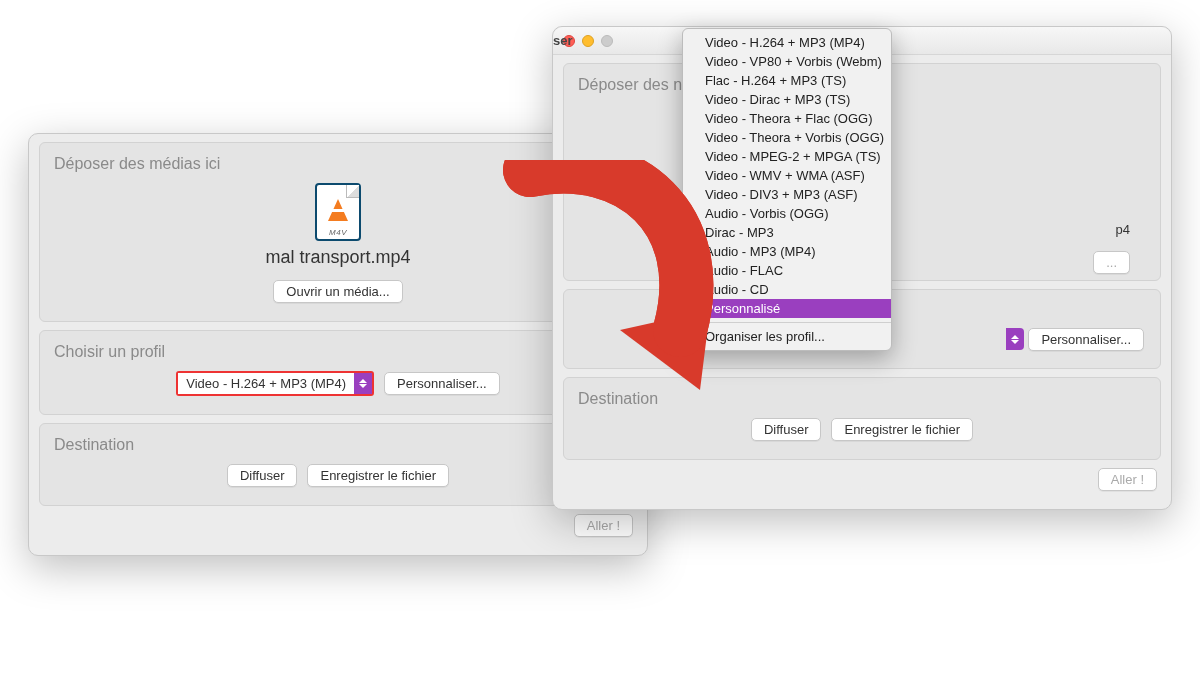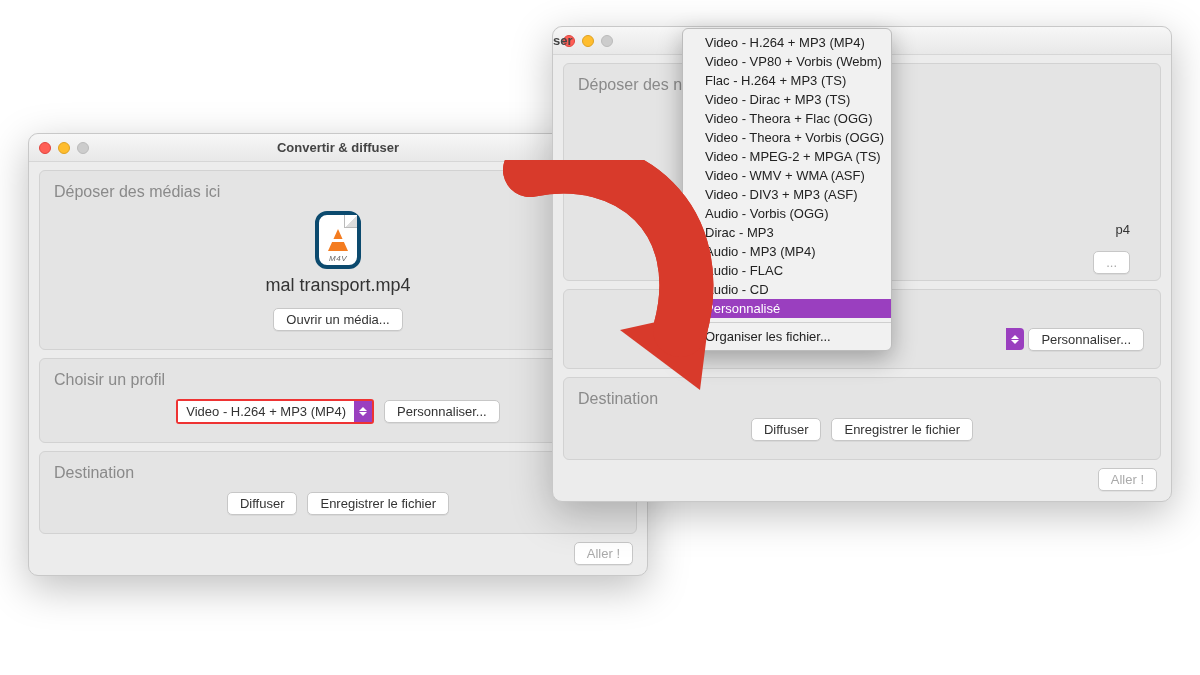--- a/index.html
+++ b/index.html
@@ -46,21 +46,21 @@
     border-radius:6px;
     padding:12px 14px 18px;
   }
   .panel-title {
     font-size:16px; color:#8a8a8a; font-weight:400;
     margin-bottom:10px;
   }
   .center { text-align:center; }
   .file-icon {
     width:46px; height:58px; margin:6px auto 4px;
-    background:#fff; border:4px solid #0c4a6e; border-radius:12px;
+    background:#fff; border:2px solid #0c4a6e; border-radius:4px;
     position:relative;
     font-style:italic;
   }
   .file-icon::after {
     content:""; position:absolute; top:0; right:0;
     width:12px; height:12px;
     background:linear-gradient(135deg,#fff 50%, #ddd 50%);
     border-left:1px solid #bbb; border-bottom:1px solid #bbb;
   }
   .cone {
@@ -81,21 +81,21 @@
   .filename { margin:6px 0 12px; font-size:18px; color:#333; }
   .mac-btn {
     display:inline-block;
     background:#fff; border:1px solid #c7c7c7;
     border-radius:5px; padding:3px 12px;
     font-size:13px; color:#333; cursor:pointer;
     box-shadow:0 1px 0 rgba(0,0,0,0.05);
   }
   .mac-btn.disabled { color:#aaa; }
   .row { display:flex; justify-content:center; align-items:center; gap:10px; }
-  .row.right { justify-content:flex-end; padding:0 14px 10px;text-align:center; }
+  .row.right { justify-content:flex-end; padding:0 14px 18px;text-align:center; }
   .select-highlight {
     border:2px solid #e33; border-radius:3px; padding:0;
     display:inline-flex; align-items:stretch;
   }
   .select-body {
     padding:3px 8px; background:#fff; font-size:13px;
     border-right:0;
   }
   .select-arrows {
     width:18px; background:#9a3fbf;
@@ -138,28 +138,20 @@
   
   .arrow {
     position:absolute;
     z-index:30; pointer-events:none;
   }
 </style>
 </head>
 <body>
 
 <div class="window" style="left:28px; top:133px; width:620px;">
-  <div class="titlebar">
-    <div class="traffic">
-      <div class="dot red"></div>
-      <div class="dot yellow"></div>
-      <div class="dot gray"></div>
-    </div>
-    <div class="title">Convertir &amp; diffuser</div>
-  </div>
 
   <div class="panel">
     <div class="panel-title">Déposer des médias ici</div>
     <div class="center">
       <div class="file-icon">
         <div class="cone"></div>
         <div class="file-ext">M4V</div>
       </div>
       <div class="filename">mal transport.mp4</div>
       <span class="mac-btn">Ouvrir un média...</span>
@@ -244,21 +236,21 @@
   <div class="item">Video - MPEG-2 + MPGA (TS)</div>
   <div class="item">Video - WMV + WMA (ASF)</div>
   <div class="item">Video - DIV3 + MP3 (ASF)</div>
   <div class="item">Audio - Vorbis (OGG)</div>
   <div class="item">Dirac - MP3</div>
   <div class="item">Audio - MP3 (MP4)</div>
   <div class="item">Audio - FLAC</div>
   <div class="item">Audio - CD</div>
   <div class="item selected">Personnalisé</div>
   <div class="sep"></div>
-  <div class="item">Organiser les fichier...</div>
+  <div class="item">Organiser les profil...</div>
 </div>
 
 <svg class="arrow" style="left:470px; top:160px;" width="260" height="240" viewBox="0 0 260 240">
   <path d="M 60 10
            C 160 -10, 240 60, 210 170" fill="none" stroke="#d83a2b" stroke-width="54" stroke-linecap="round"></path>
   <polygon points="150,170 240,150 230,230" fill="#d83a2b"></polygon>
   <path d="M 60 10
            C 160 -10, 240 60, 210 170" fill="none" stroke="#d83a2b" stroke-width="54" stroke-linecap="round"></path>
 </svg>
 

